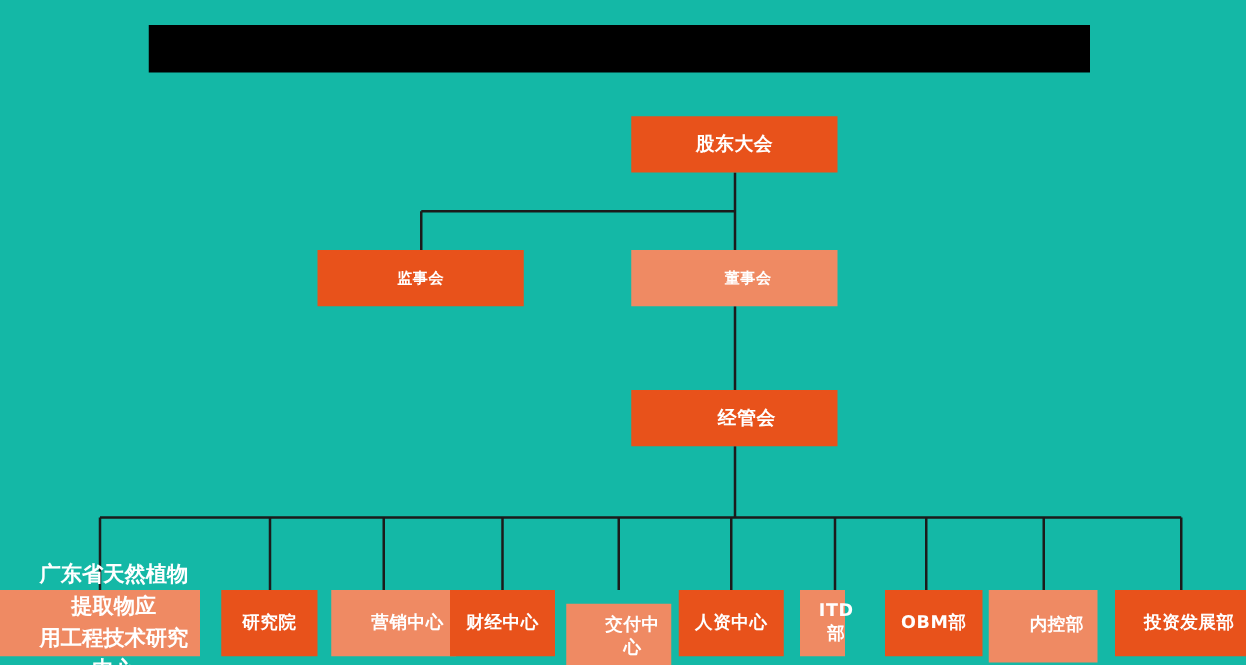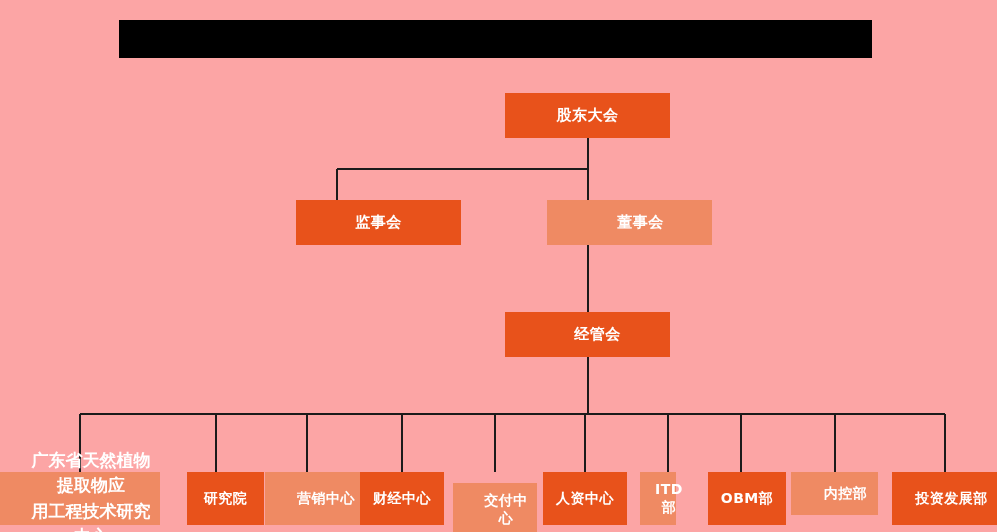--- a/index.html
+++ b/index.html
@@ -8,21 +8,21 @@
     padding: 0;
     background: #ffffff;
   }
   body {
     font-family: "DejaVu Sans", "Liberation Sans", sans-serif;
   }
   #canvas {
     position: relative;
     width: 997px;
     height: 532px;
-    background: #fca5a5;
+    background: #14b8a6;
     overflow: hidden;
   }
 
   
   .redaction-bar {
     position: absolute;
     background: #000000;
   }
 
   
@@ -37,21 +37,21 @@
     font-weight: bold;
     letter-spacing: 0.5px;
     line-height: 1.25;
     padding: 2px 4px;
     z-index: 3;
   }
   .node.tone-dark  { background: #e8521b; }
   .node.tone-light { background: #ef8a63; padding-left: 26px; }
 
   .node.lvl1 { font-size: 15px; }
-  .node.lvl2 { font-size: 15px; margin-left: 42px; }
+  .node.lvl2 { font-size: 12px; }
   .node.lvl3 { font-size: 15px; }
   .node.leaf { font-size: 14px; }
   .node.leaf.small { font-size: 17px; letter-spacing: 0px; line-height: 1.5; }
 
   
   .conn {
     position: absolute;
     background: #1b1b1b;
     z-index: 1;
   }
@@ -93,42 +93,42 @@
       </div>
       <div class="node lvl2 tone-light" style="left: 505px; top: 200px; width: 165px; height: 45px;">
         <span>董事会</span>
       </div>
       <div class="node lvl3 tone-dark" style="left: 505px; top: 312px; width: 165px; height: 45px; padding-left: 24px;">
         <span>经管会</span>
       </div>
       <div class="node leaf tone-light small" style="left: 0px; top: 472px; width: 160px; height: 53px;">
         <span>广东省天然植物提取物应<br>用工程技术研究中心</span>
       </div>
-      <div class="node leaf tone-dark" style="left: 177px; top: 472px; width: 77px; height: 53px; margin-left: 10px;">
+      <div class="node leaf tone-dark" style="left: 177px; top: 472px; width: 77px; height: 53px;">
         <span>研究院</span>
       </div>
       <div class="node leaf tone-light" style="left: 265px; top: 472px; width: 100px; height: 53px;">
         <span>营销中心</span>
       </div>
       <div class="node leaf tone-dark" style="left: 360px; top: 472px; width: 84px; height: 53px;">
         <span>财经中心</span>
       </div>
       <div class="node leaf tone-light" style="left: 453px; top: 472px; width: 84px; height: 53px; margin-top: 11px;">
         <span>交付中心</span>
       </div>
       <div class="node leaf tone-dark" style="left: 543px; top: 472px; width: 84px; height: 53px;">
         <span>人资中心</span>
       </div>
       <div class="node leaf tone-light" style="left: 640px; top: 472px; width: 36px; height: 53px;">
         <span>ITD部</span>
       </div>
       <div class="node leaf tone-dark" style="left: 708px; top: 472px; width: 78px; height: 53px;">
         <span>OBM部</span>
       </div>
-      <div class="node leaf tone-light" style="left: 791px; top: 472px; width: 87px; height: 43px;">
+      <div class="node leaf tone-light" style="left: 791px; top: 472px; width: 87px; height: 58px;">
         <span>内控部</span>
       </div>
       <div class="node leaf tone-dark" style="left: 892px; top: 472px; width: 119px; height: 53px;">
         <span>投资发展部</span>
       </div>
     </div>
 
 </div>
 
 </body></html>

